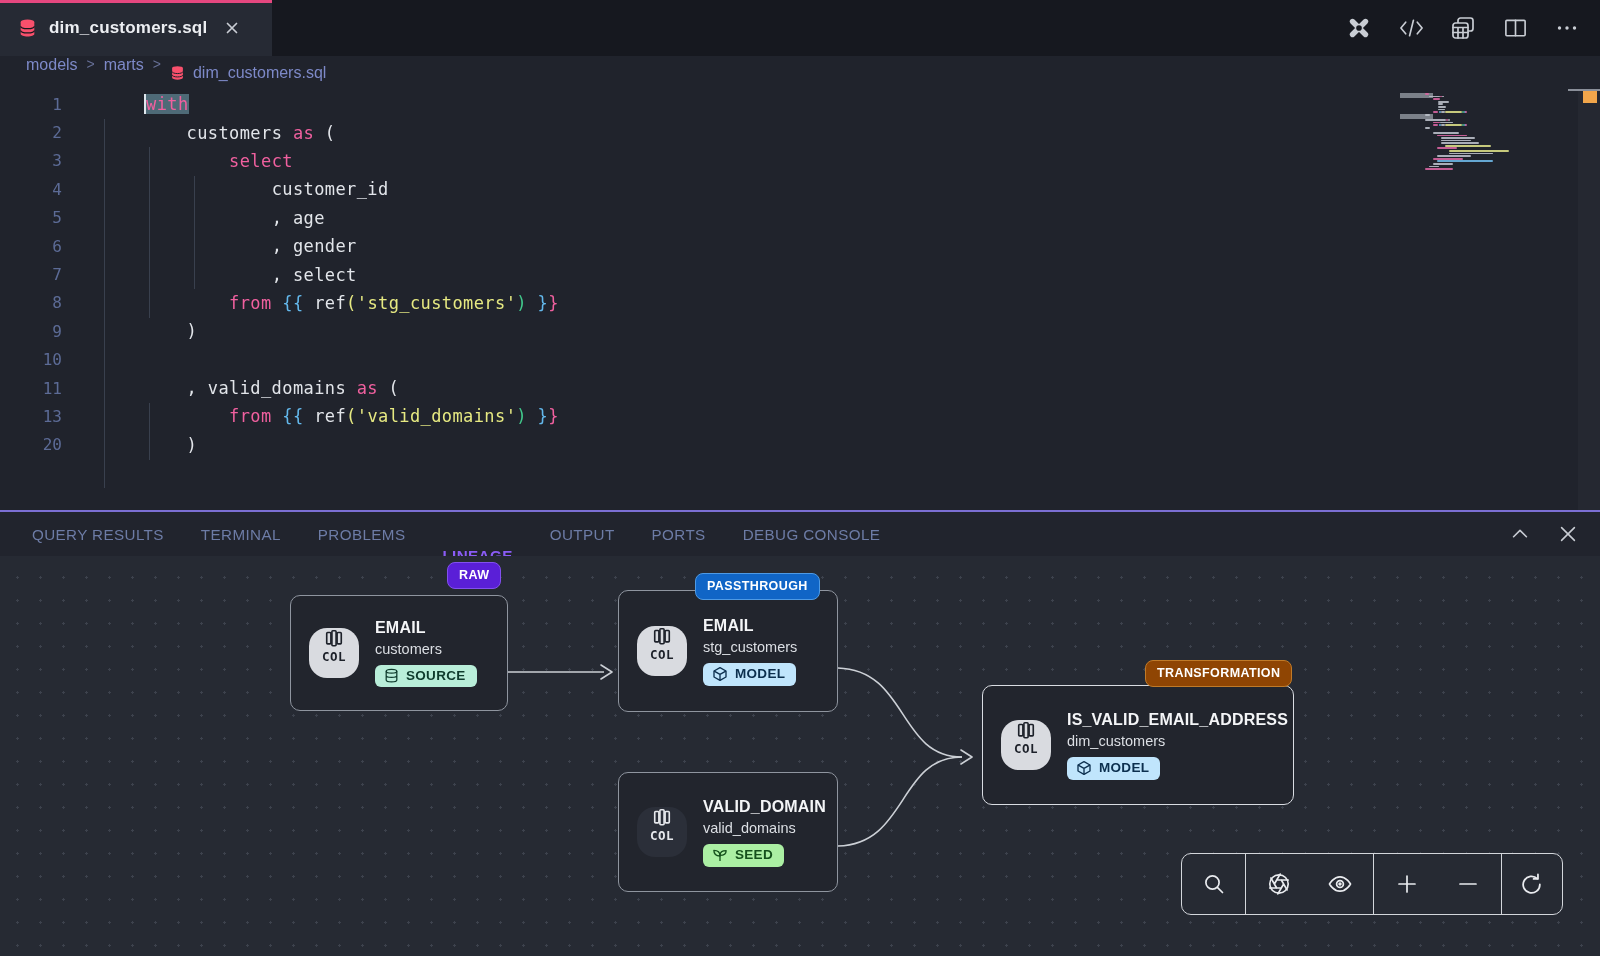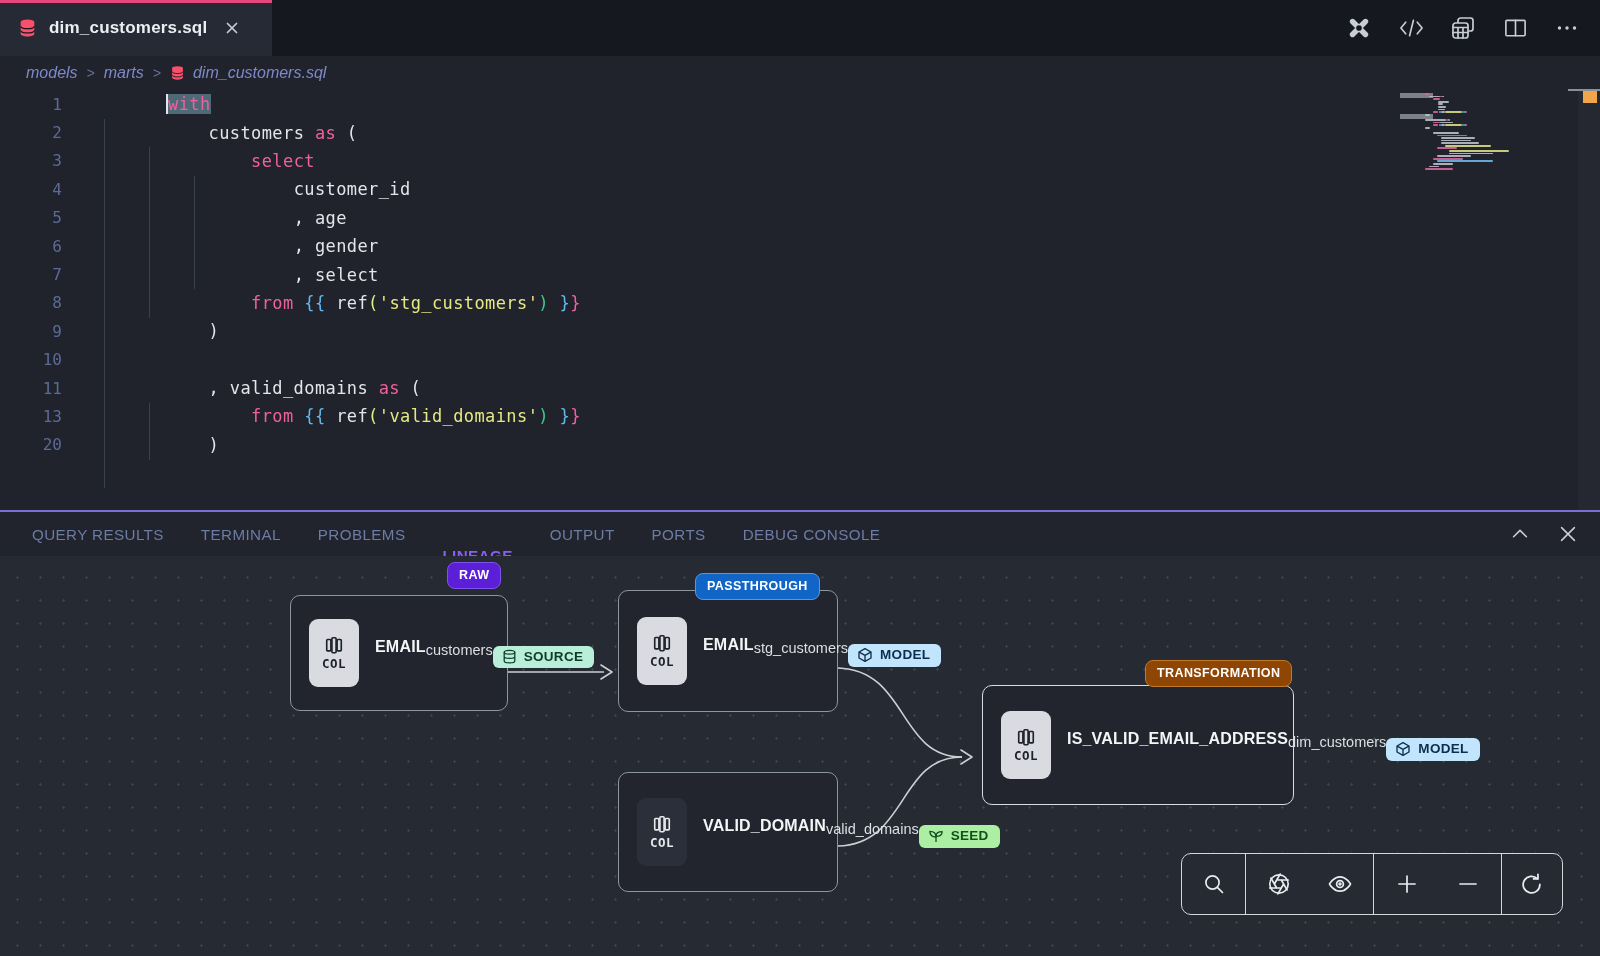--- a/index.html
+++ b/index.html
@@ -11,30 +11,30 @@
   
   .titlebar { position:relative; height:56px; background:#16181f; display:flex; align-items:stretch; }
   .tab { position:relative; width:272px; background:#262a34; display:flex; align-items:center; gap:12px; padding:0 18px; cursor:pointer; }
   .tab-accent { position:absolute; top:0; left:0; right:0; height:3px; background:#e5477f; }
   .tab-label { color:#eceef2; font-size:17px; font-weight:700; letter-spacing:.2px; }
   .tab .close-x { margin-left:6px; display:flex; }
   .tb-actions { position:absolute; right:18px; top:0; height:56px; display:flex; align-items:center; gap:22px; }
   .tb-btn { display:flex; align-items:center; justify-content:center; width:30px; height:30px; cursor:pointer; }
   .icon-stroke { stroke:#c9cdd4; stroke-width:1.7; fill:none; stroke-linecap:round; stroke-linejoin:round; }
   
-  .breadcrumb { height:33px; background:#20232c; display:flex; align-items:center; padding-left:26px; gap:9px; color:#7d89c8; font-size:16px;font-style:italic; }
+  .breadcrumb { height:33px; background:#20232c; display:flex; padding-left:26px; gap:9px; color:#7d89c8; font-size:16px; }
   .crumb-sep { color:#666f96; font-size:14px; }
   .crumb-file { display:flex; align-items:center; gap:8px; }
   
   .editor { position:relative; height:421px; background:#20232c; overflow:hidden;
             font-family:"DejaVu Sans Mono", monospace; }
   .code-lines { position:absolute; top:1px; left:0; right:0; }
   .code-line { height:28.4px; display:flex; align-items:center; white-space:pre; font-size:17px; letter-spacing:.4px; }
   .gutter-num { width:62px; text-align:right; color:#5c6b96; font-size:16px; flex:0 0 62px; letter-spacing:0; }
-  .line-code { margin-left:64px;padding-left:40px; }
+  .line-code { margin-left:42px;padding-left:40px; }
   .tk-kw { color:#f0609f; }
   .tk-pl { color:#e2e5ea; }
   .tk-jj { color:#63b8ec; }
   .tk-str { color:#e6e982; }
   .tk-grn { color:#41c98c; }
   .tk-sel { background:#4e6a77; border-left:2px solid #dfe7ee; }
   .indent-guide { position:absolute; width:1px; background:#39404e; }
   
   .minimap { position:absolute; left:1425px; top:4px; width:110px; height:92px; overflow:hidden; }
   .mm-row { position:relative; height:2.6px; }
@@ -54,25 +54,25 @@
   .panel-actions { position:absolute; right:20px; top:10px; display:flex; gap:24px; }
   .panel-actions .tb-btn { width:24px; height:24px; }
   
   .canvas { position:relative; height:400px; background:#262a33;
     background-image:radial-gradient(circle, #3d424d 1.1px, rgba(0,0,0,0) 1.3px);
     background-size:23px 23px; background-position:6px 10px; overflow:hidden; }
   #edges { position:absolute; inset:0; pointer-events:none; }
   .node { position:absolute; background:#22252d; border:1.5px solid #8f959f; border-radius:10px;
           display:flex; align-items:center; gap:16px; padding:14px 18px; cursor:pointer; }
   .node.emphasis { border-color:#d9dce2; }
-  .chip { width:50px; height:68px; border-radius:9px; flex:0 0 50px; display:flex; flex-direction:column; align-items:center; justify-content:center; gap:1px; }
+  .chip { width:50px; height:50px; border-radius:18px; flex:0 0 50px; display:flex; flex-direction:column; align-items:center; justify-content:flex-start; gap:1px; }
   .chip.light { background:#d9dbe0; color:#1d212a; }
   .chip.dark  { background:#2b2f39; color:#e6e8ec; }
   .chip-label { font-family:"DejaVu Sans Mono", monospace; font-size:12.5px; font-weight:700; letter-spacing:.5px; }
-  .node-col { display:flex; flex-direction:row; align-items:flex-start; }
+  .node-col { display:flex; flex-direction:column; align-items:flex-start; }
   .node-title { color:#f4f5f7; font-size:16px; font-weight:700; letter-spacing:.2px; }
   .node-sub { color:#dcdfe4; font-size:14.5px; margin-top:4px; }
   .res-pill { display:inline-flex; align-items:center; gap:7px; margin-top:8px; padding:3px 11px 4px 9px;
               border-radius:6px; font-size:13.5px; font-weight:700; letter-spacing:.3px;text-align:right; }
   .tag-badge { position:absolute; padding:5px 11px 6px; border-radius:8px; color:#fff; font-size:12.5px;
                font-weight:700; letter-spacing:.4px; border:1.5px solid transparent; z-index:3; }
   
   .lin-toolbar { position:absolute; left:1181px; top:297px; width:382px; height:62px;
     background:#262a33; border:1.5px solid #d3d6db; border-radius:10px; display:flex; overflow:hidden; }
   .lt-group { display:flex; flex:0 0 auto; align-items:center; justify-content:space-evenly; }

